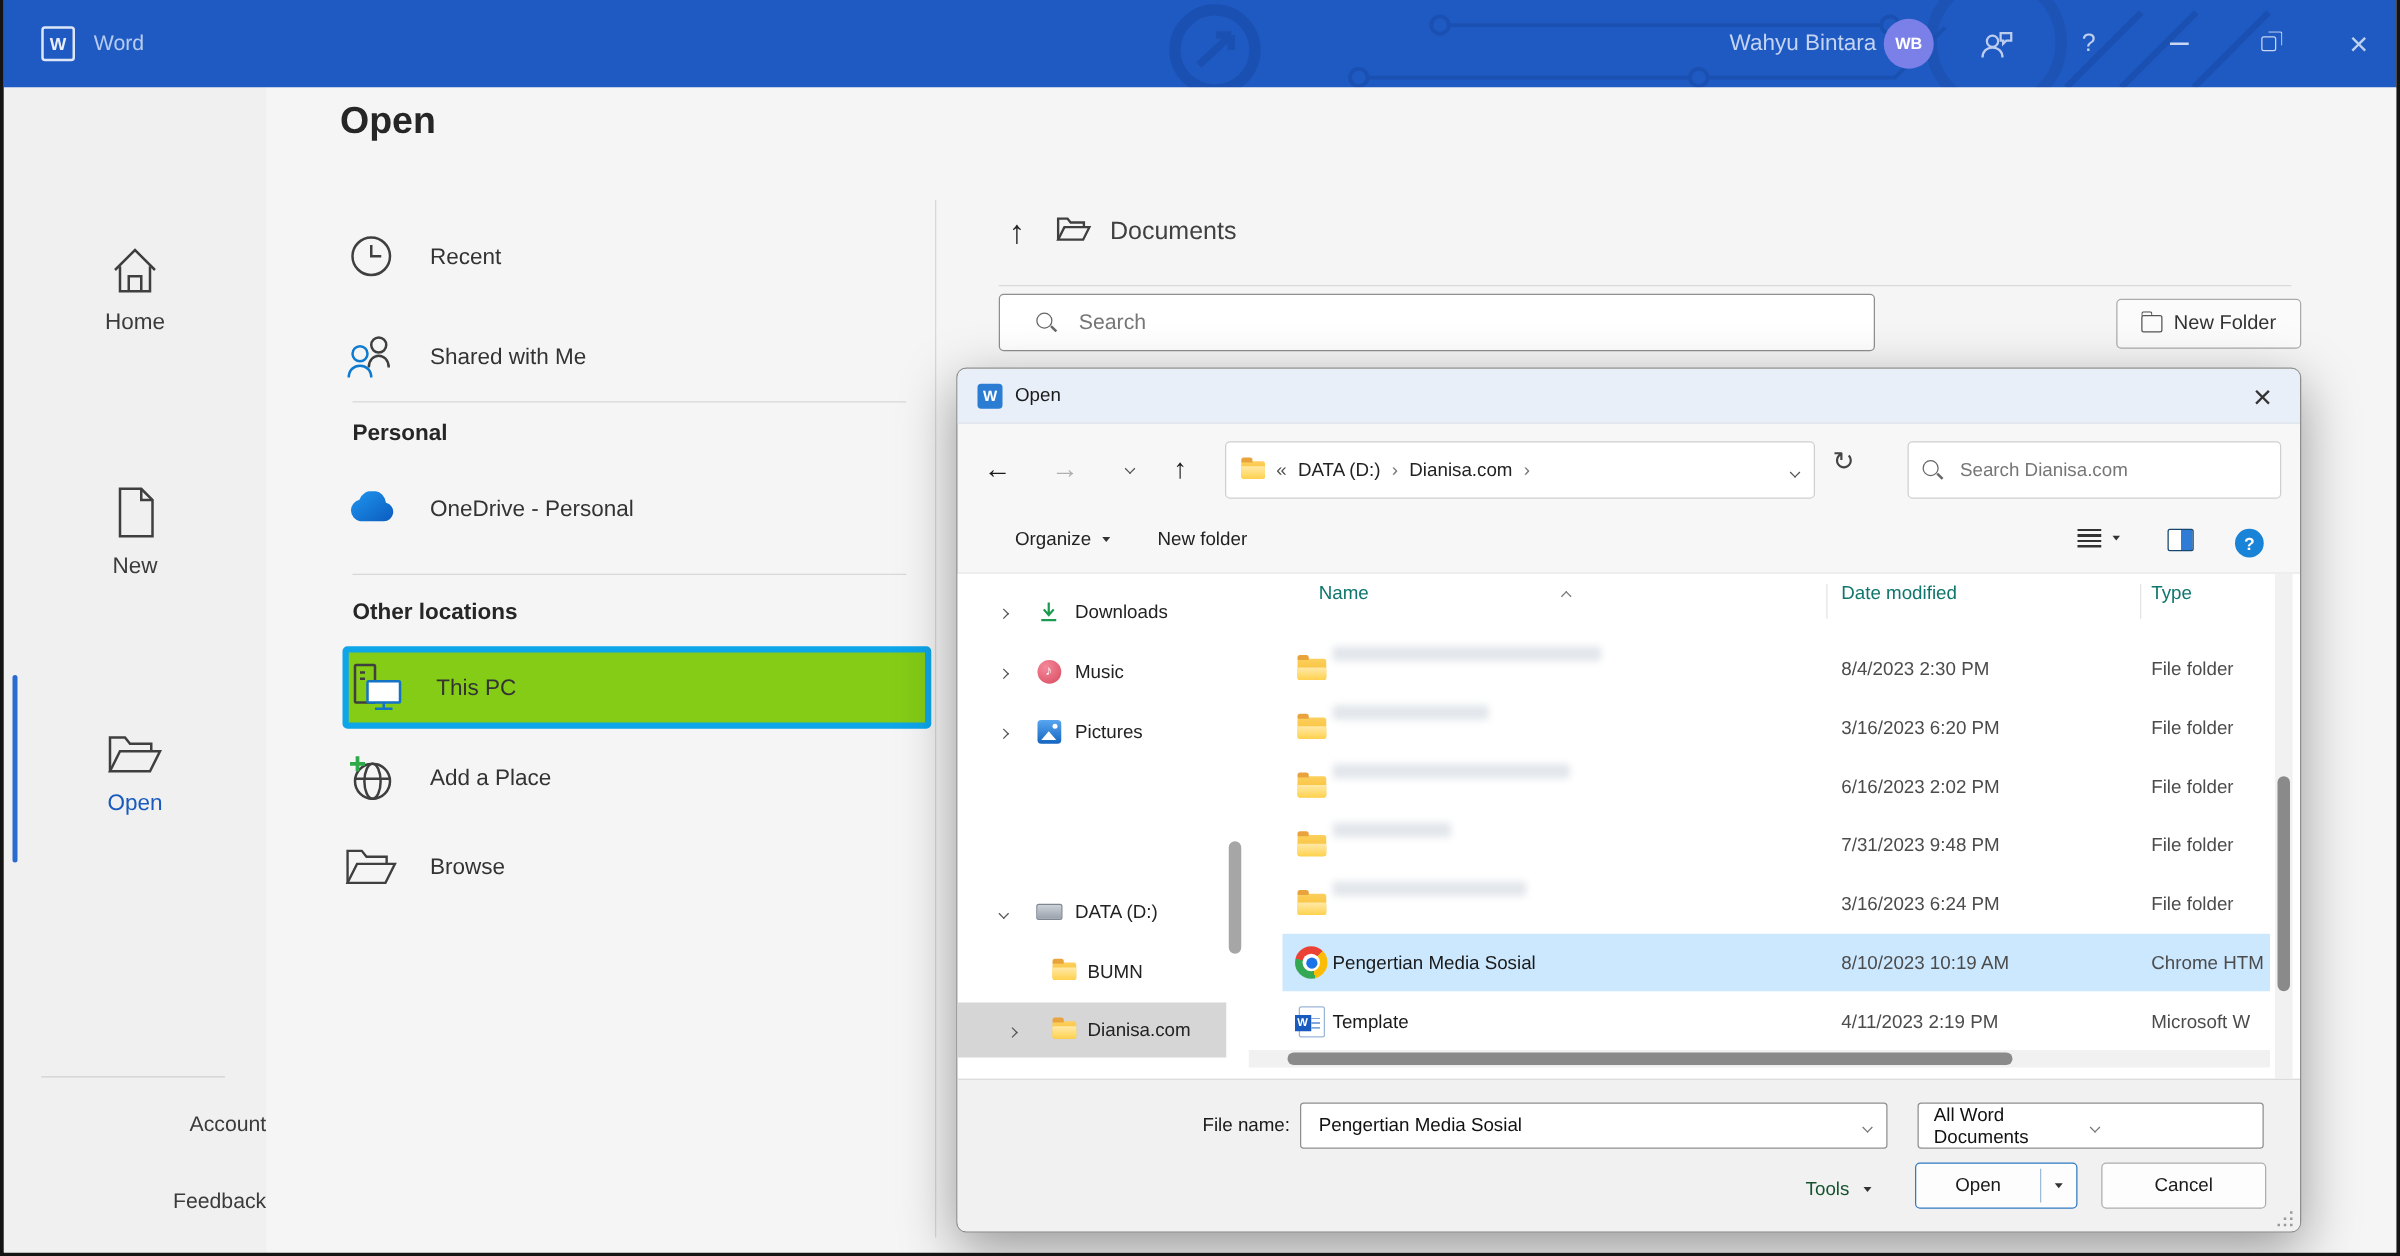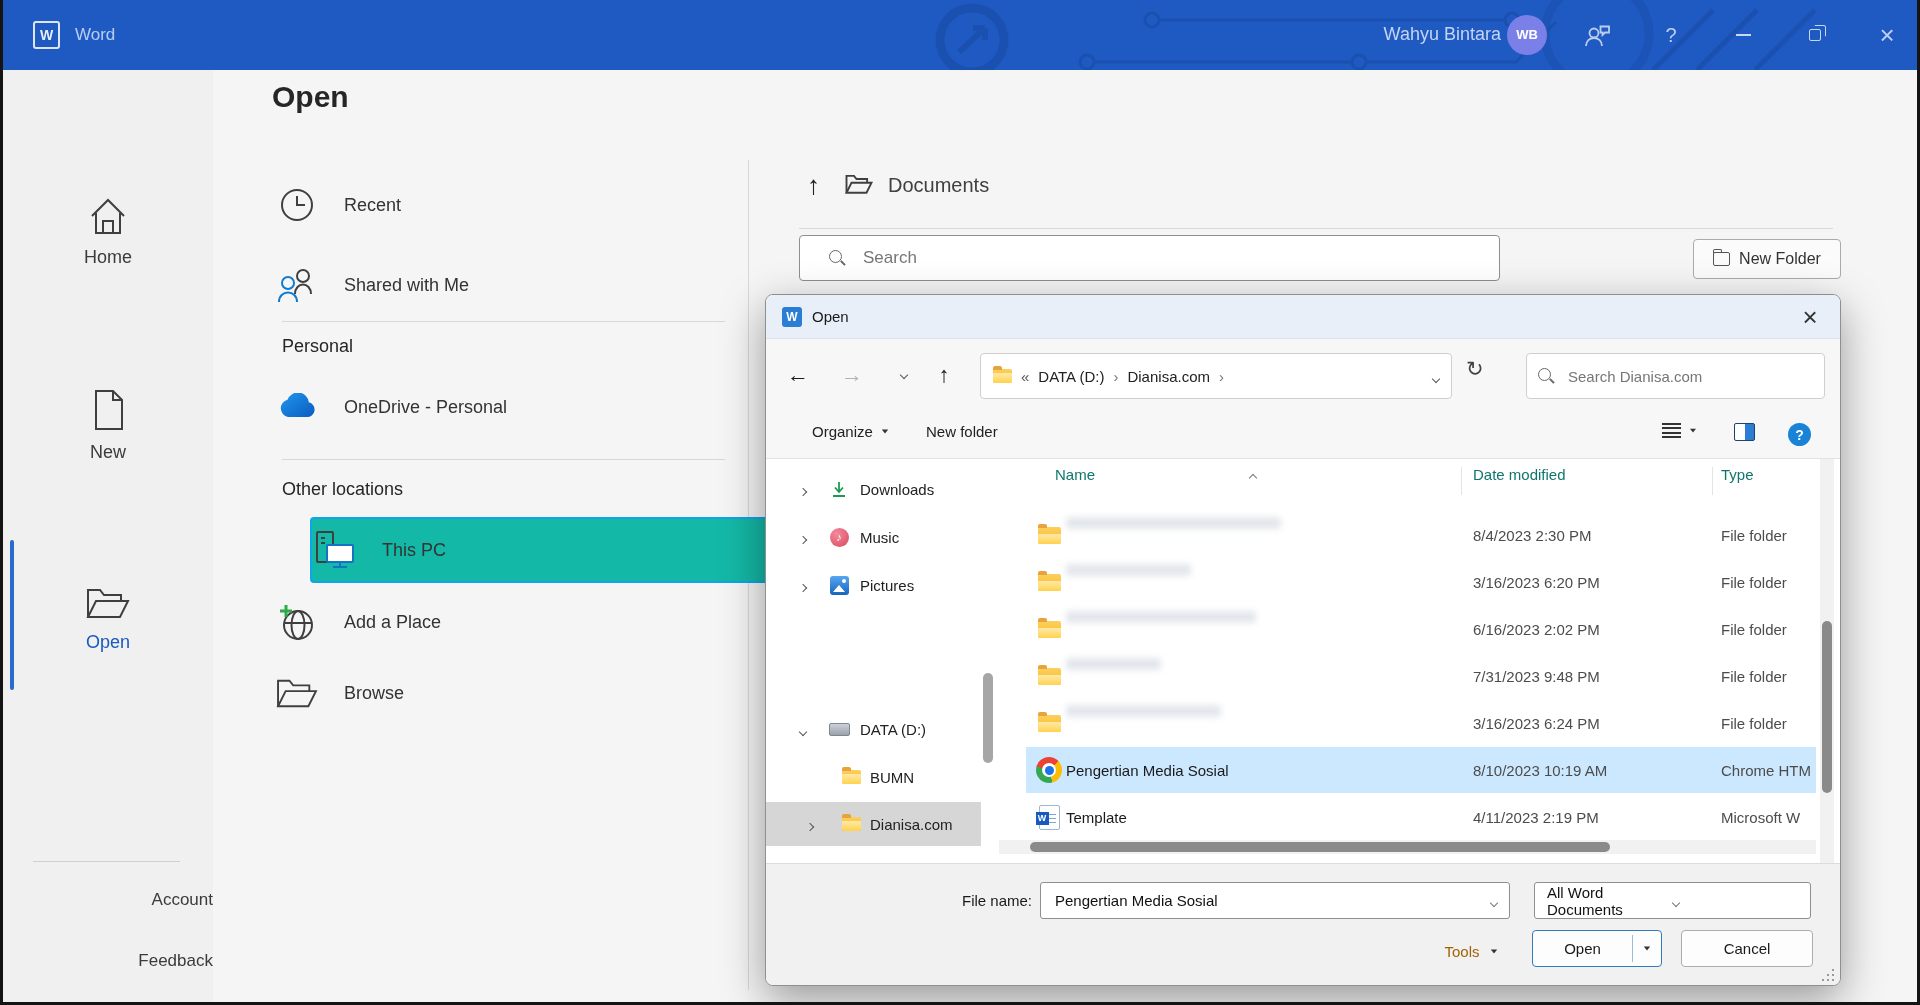--- a/index.html
+++ b/index.html
@@ -34,23 +34,23 @@
   .side-divider{position:absolute;left:30px;top:791px;width:147px;height:1px;background:#cfcfcf;}
   .side-foot{position:absolute;left:0;width:210px;text-align:right;font-size:17px;color:#3b3b3b;cursor:pointer;}
 
   
   .backstage{position:absolute;left:210px;top:70px;width:1710px;height:935px;background:#f5f5f5;}
   .bs-heading{position:absolute;left:59px;top:10px;font-size:30px;font-weight:600;color:#262626;}
   .bs-vdivider{position:absolute;left:535px;top:90px;width:1px;height:830px;background:#d8d8d8;}
   .bs-row{position:absolute;left:61px;width:471px;height:44px;display:flex;align-items:center;cursor:pointer;}
   .bs-row .ic{width:46px;display:flex;justify-content:center;}
   .bs-row .lbl{margin-left:24px;font-size:18px;color:#333;}
-  .bs-hdr{position:absolute;left:69px;font-size:18px;font-weight:400;color:#262626;}
+  .bs-hdr{position:absolute;left:69px;font-size:18px;font-weight:700;color:#262626;}
   .bs-div{position:absolute;left:69px;width:443px;height:1px;background:#d8d8d8;}
-  .bs-selected{background:#14b8a6;border:2px solid #0ea5e9;border-radius:4px;margin-left:36px;}
+  .bs-selected{background:#84cc16;border:5px solid #0ea5e9;border-radius:4px;}
 
   .loc-row{position:absolute;left:594px;top:100px;display:flex;align-items:center;}
   .loc-up{font-size:26px;color:#222;cursor:pointer;}
   .loc-folder{margin-left:24px;}
   .loc-name{margin-left:14px;font-size:20px;color:#404040;}
   .loc-div{position:absolute;left:586px;top:158px;width:1034px;height:1px;background:#d9d9d9;}
   .bs-search{position:absolute;left:586px;top:165px;width:701px;height:46px;background:#fff;border:1px solid #8f8f8f;border-radius:4px;display:flex;align-items:center;}
   .bs-search input{border:0;outline:0;flex:1;font-size:17px;color:#333;background:transparent;}
   .bs-search input::placeholder{color:#767676;}
   .bs-newfolder{position:absolute;left:1480px;top:169px;width:148px;height:40px;background:#fbfbfb;border:1px solid #ababab;border-radius:4px;
@@ -119,21 +119,21 @@
   
   .dlg-footer{position:absolute;left:0;top:568px;width:100%;height:124px;background:#f1f1f1;border-top:1px solid #dcdcdc;}
   .fname-label{position:absolute;left:0;top:28px;width:266px;text-align:right;font-size:15px;color:#1a1a1a;}
   .fname-box{position:absolute;left:274px;top:18px;width:470px;height:37px;background:#fff;border:1px solid #8f8f8f;border-radius:3px;
              display:flex;align-items:center;padding:0 12px;}
   .fname-box input{border:0;outline:0;flex:1;font-size:15px;color:#111;background:transparent;}
   .ftype-box{position:absolute;left:768px;top:18px;width:277px;height:37px;background:#fff;border:1px solid #8f8f8f;border-radius:3px;
              display:flex;align-items:center;padding:0 12px;cursor:pointer;}
   .ftype-box span{flex:1;font-size:15px;color:#111;}
   .tools{position:absolute;left:660px;top:72px;width:90px;height:30px;display:flex;align-items:center;justify-content:center;gap:10px;
-         font-size:15px;color:#a16207;cursor:pointer;}
+         font-size:15px;color:#14532d;cursor:pointer;}
   .btn-open{position:absolute;left:766px;top:66px;width:130px;height:37px;background:#fdfdfd;border:1px solid #2f7ac0;border-radius:4px;
             display:flex;align-items:center;cursor:pointer;}
   .btn-open .open-txt{flex:1;text-align:center;font-size:15px;color:#1a1a1a;}
   .btn-open .split{width:1px;height:27px;background:#9cbcd9;}
   .btn-open .drop{width:28px;display:flex;justify-content:center;}
   .btn-cancel{position:absolute;left:915px;top:66px;width:132px;height:37px;background:#fdfdfd;border:1px solid #adadad;border-radius:4px;
               font-size:15px;color:#1a1a1a;display:flex;align-items:center;justify-content:center;cursor:pointer;}
   .grip{position:absolute;right:6px;bottom:6px;width:2px;height:2px;background:#9a9a9a;
         box-shadow:0 -5px #9a9a9a,0 -10px #9a9a9a,-5px 0 #9a9a9a,-10px 0 #9a9a9a,-5px -5px #9a9a9a;}
 

